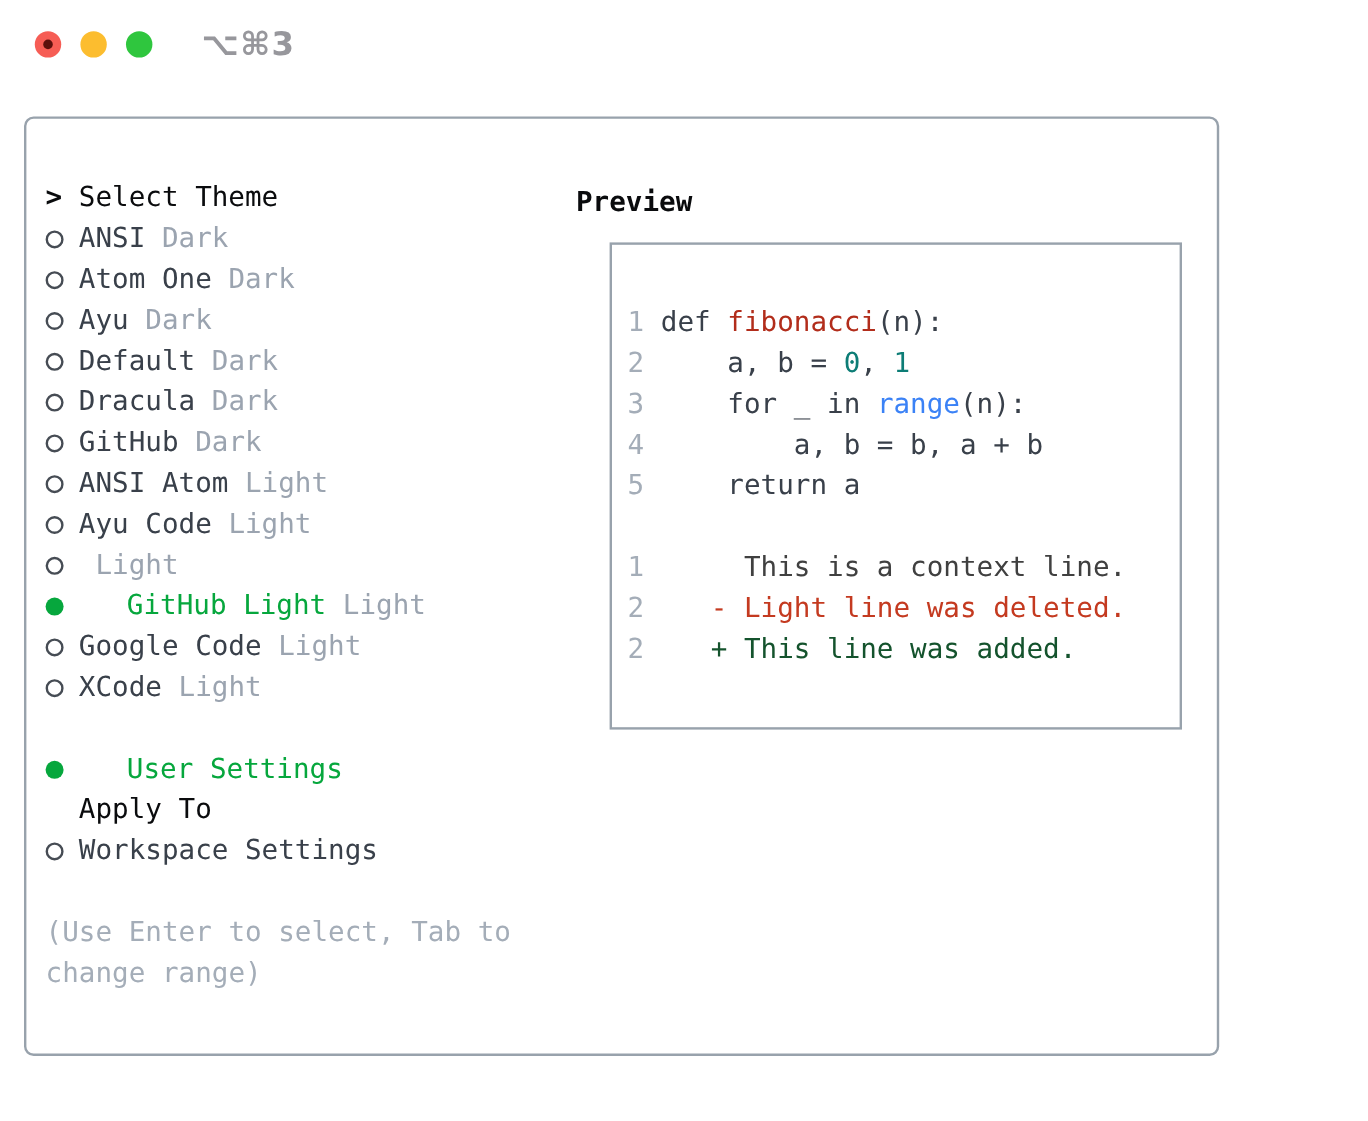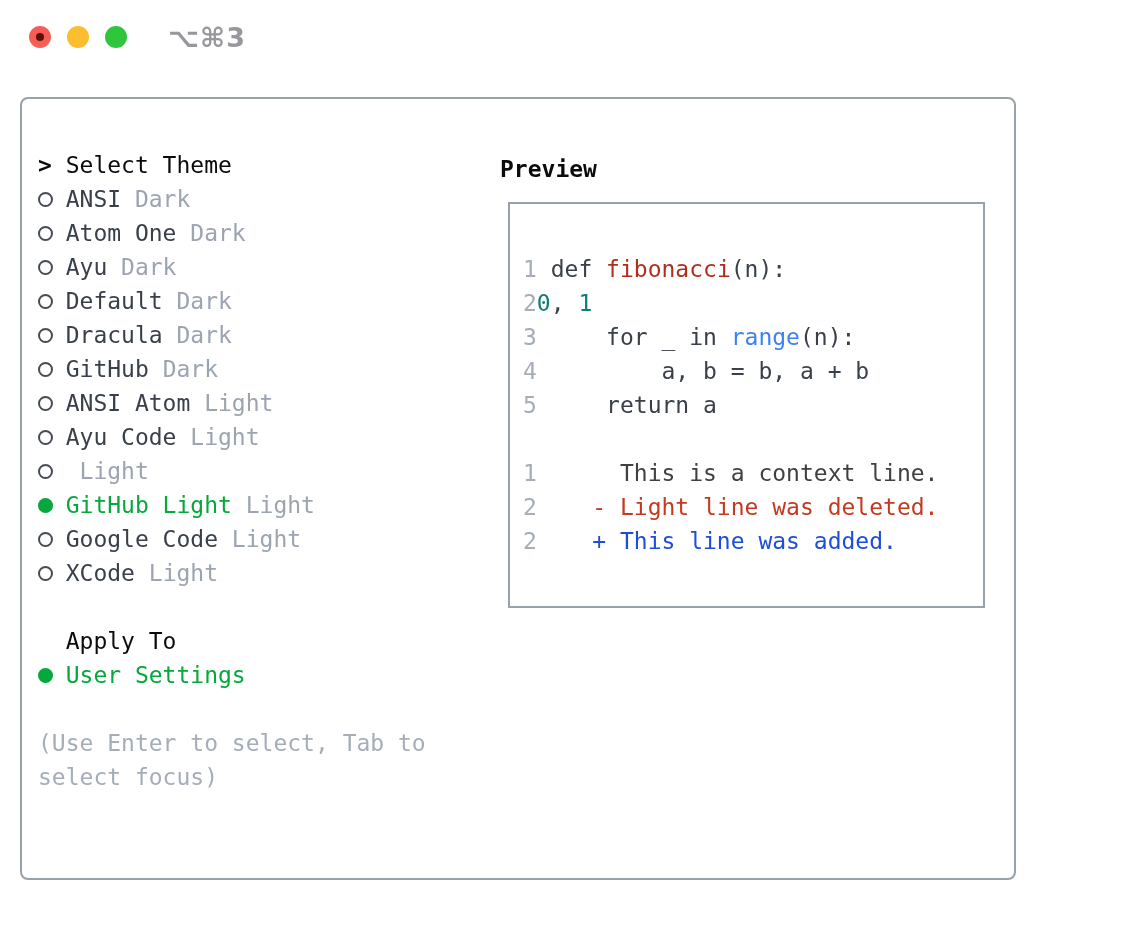--- a/index.html
+++ b/index.html
@@ -36,44 +36,44 @@
   
   .left-col{position:absolute;left:38px;top:148px;width:450px;}
   .row{height:34px;display:flex;align-items:center;font-size:23px;white-space:pre;}
   .cell{width:2ch;display:flex;align-items:center;flex:none;}
   .ring{width:11px;height:11px;border:2px solid #464c54;border-radius:50%;box-sizing:content-box;}
   .dot-sel{width:15px;height:15px;border-radius:50%;background:#06a73d;}
   .prompt{font-weight:bold;color:#0a0b0d;}
   .hdr{font-weight:normal;color:#0a0b0d;}
   .subhdr{color:#0a0b0d;}
   .nm{color:#39404a;}
-  .nm-sel{color:#06a73d;}
+  .nm-sel{color:#06a73d;margin-left:40px;}
   .tag{color:#9ba4b0;padding-left:1ch;}
   .hint{color:#a4adb8;}
   .spacer{height:34px;}
   
   .preview-label{
-    position:absolute;left:500px;top:152px;height:34px;display:flex;align-items:center;
+    position:absolute;left:480px;top:152px;height:34px;display:flex;align-items:center;
     font-size:23px;font-weight:bold;color:#0a0b0d;
   }
   .preview-pane{
     position:absolute;left:508px;top:202px;width:477px;height:406px;
     box-sizing:border-box;border:2px solid #98a2ac;background:#ffffff;
     padding:48px 0 0 13px;overflow:hidden;
   }
   .pline{height:34px;display:flex;align-items:center;font-size:23px;white-space:pre;}
   .ln{color:#a4adb8;}
   .seg{white-space:pre;}
   .c-code{color:#39404a;}
   .c-func{color:#b22d1b;}
   .c-lit{color:#0d7d76;}
   .c-call{color:#3b82f6;}
   .c-ctx{color:#404040;}
   .c-del{color:#c43a20;}
-  .c-add{color:#1d4ed8;}
+  .c-add{color:#14532d;}
 </style>
 </head>
 <body>
 
 <div id="window">
 
   <div class="titlebar">
     <div class="tl-group">
       <div class="tl tl-close">
           <span class="dot"></span>
@@ -149,47 +149,51 @@
     </div>
     <div class="row">
       <span class="cell"><span class="ring"></span></span>
       <span class="nm">XCode</span>
       <span class="tag">Light</span>
     </div>
 
     <div class="spacer"></div>
 
     <div class="row">
+      <span class="cell"><span class="dot-sel"></span></span>
+      <span class="nm nm-sel">User Settings</span>
+    </div>
+    <div class="row">
       <span class="cell"></span>
       <span class="subhdr">Apply To</span>
     </div>
     <div class="row">
-      <span class="cell"><span class="dot-sel"></span></span>
-      <span class="nm nm-sel">User Settings</span>
+      <span class="cell"><span class="ring"></span></span>
+      <span class="nm">Workspace Settings</span>
     </div>
 
     <div class="spacer"></div>
 
     <div class="row">
       <span class="hint">(Use Enter to select, Tab to</span>
     </div>
     <div class="row">
-      <span class="hint">select focus)</span>
+      <span class="hint">change range)</span>
     </div>
 
   </div>
 
   <div class="preview-label">Preview</div>
 
   <div class="preview-pane">
     <div class="pline">
       <span class="ln">1</span><span class="seg c-code"> def </span><span class="seg c-func">fibonacci</span><span class="seg c-code">(n):</span>
     </div>
     <div class="pline">
-      <span class="ln">2</span><span class="seg c-lit">0</span><span class="seg c-code">, </span><span class="seg c-lit">1</span>
+      <span class="ln">2</span><span class="seg c-code">     a, b = </span><span class="seg c-lit">0</span><span class="seg c-code">, </span><span class="seg c-lit">1</span>
     </div>
     <div class="pline">
       <span class="ln">3</span><span class="seg c-code">     for _ in </span><span class="seg c-call">range</span><span class="seg c-code">(n):</span>
     </div>
     <div class="pline">
       <span class="ln">4</span><span class="seg c-code">         a, b = b, a + b</span>
     </div>
     <div class="pline">
       <span class="ln">5</span><span class="seg c-code">     return a</span>
     </div>

